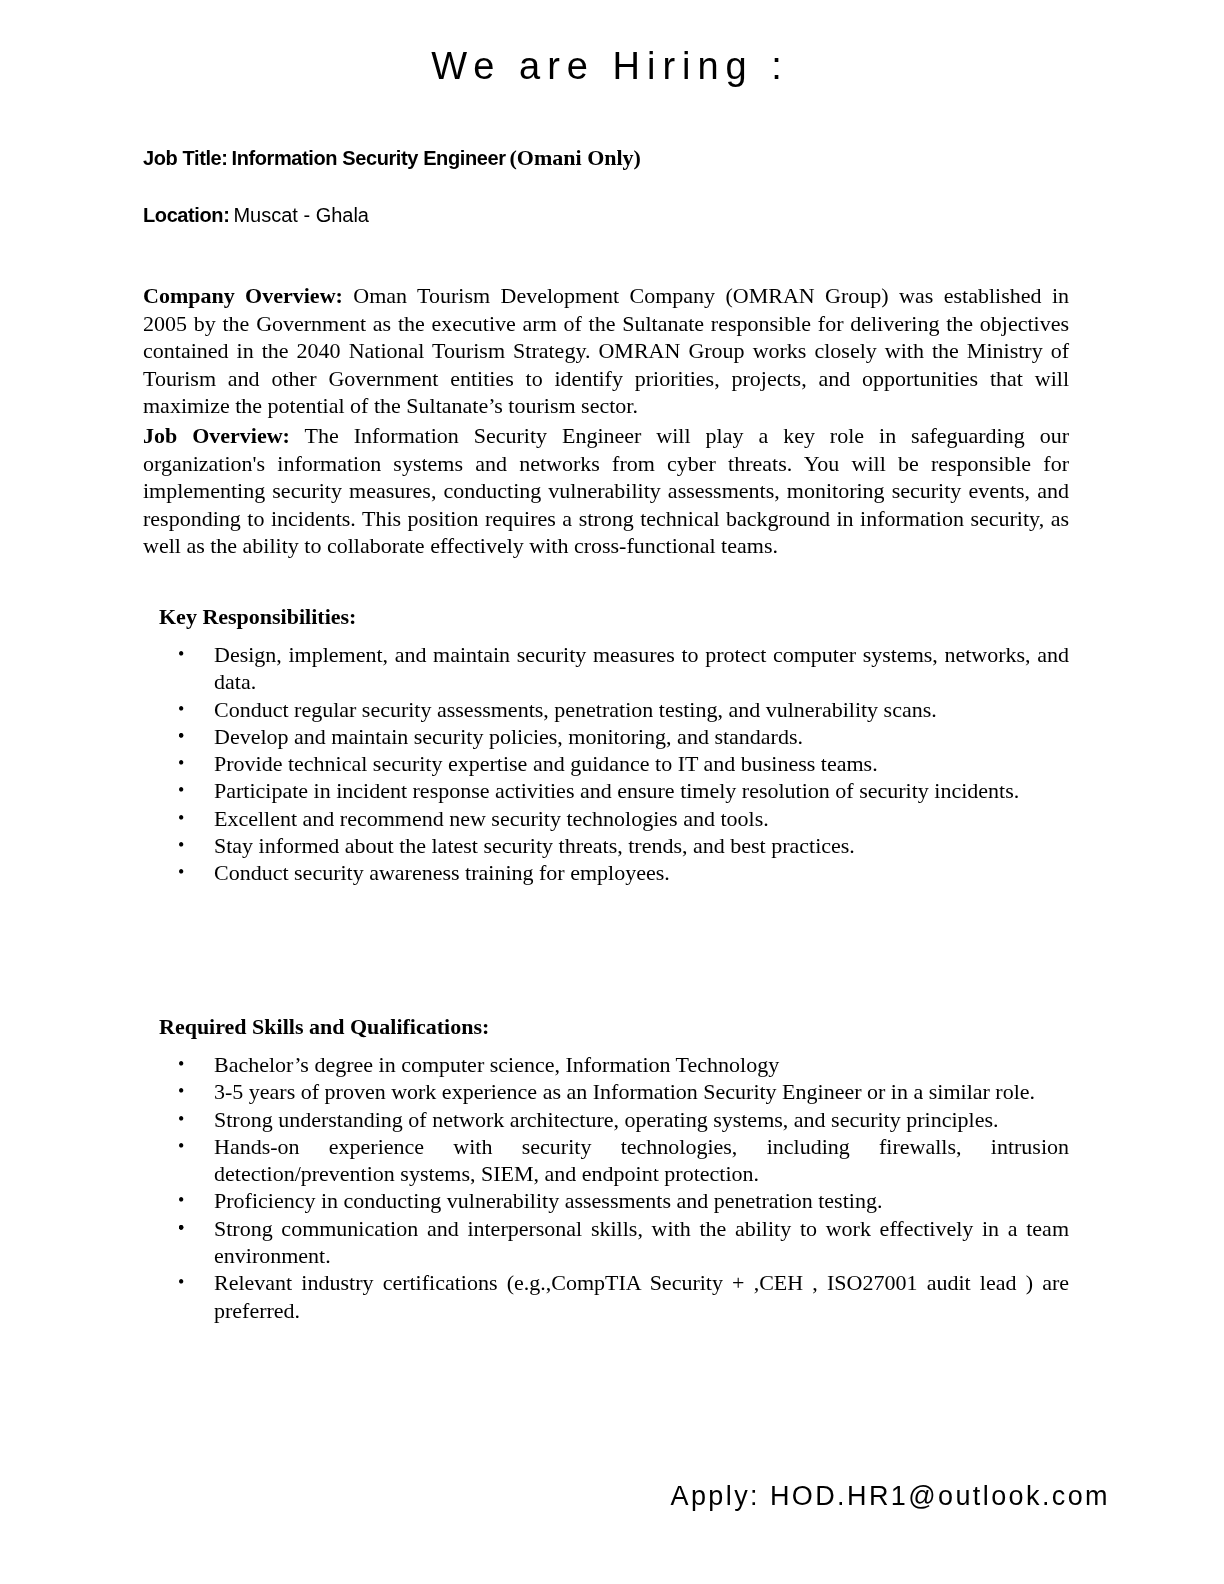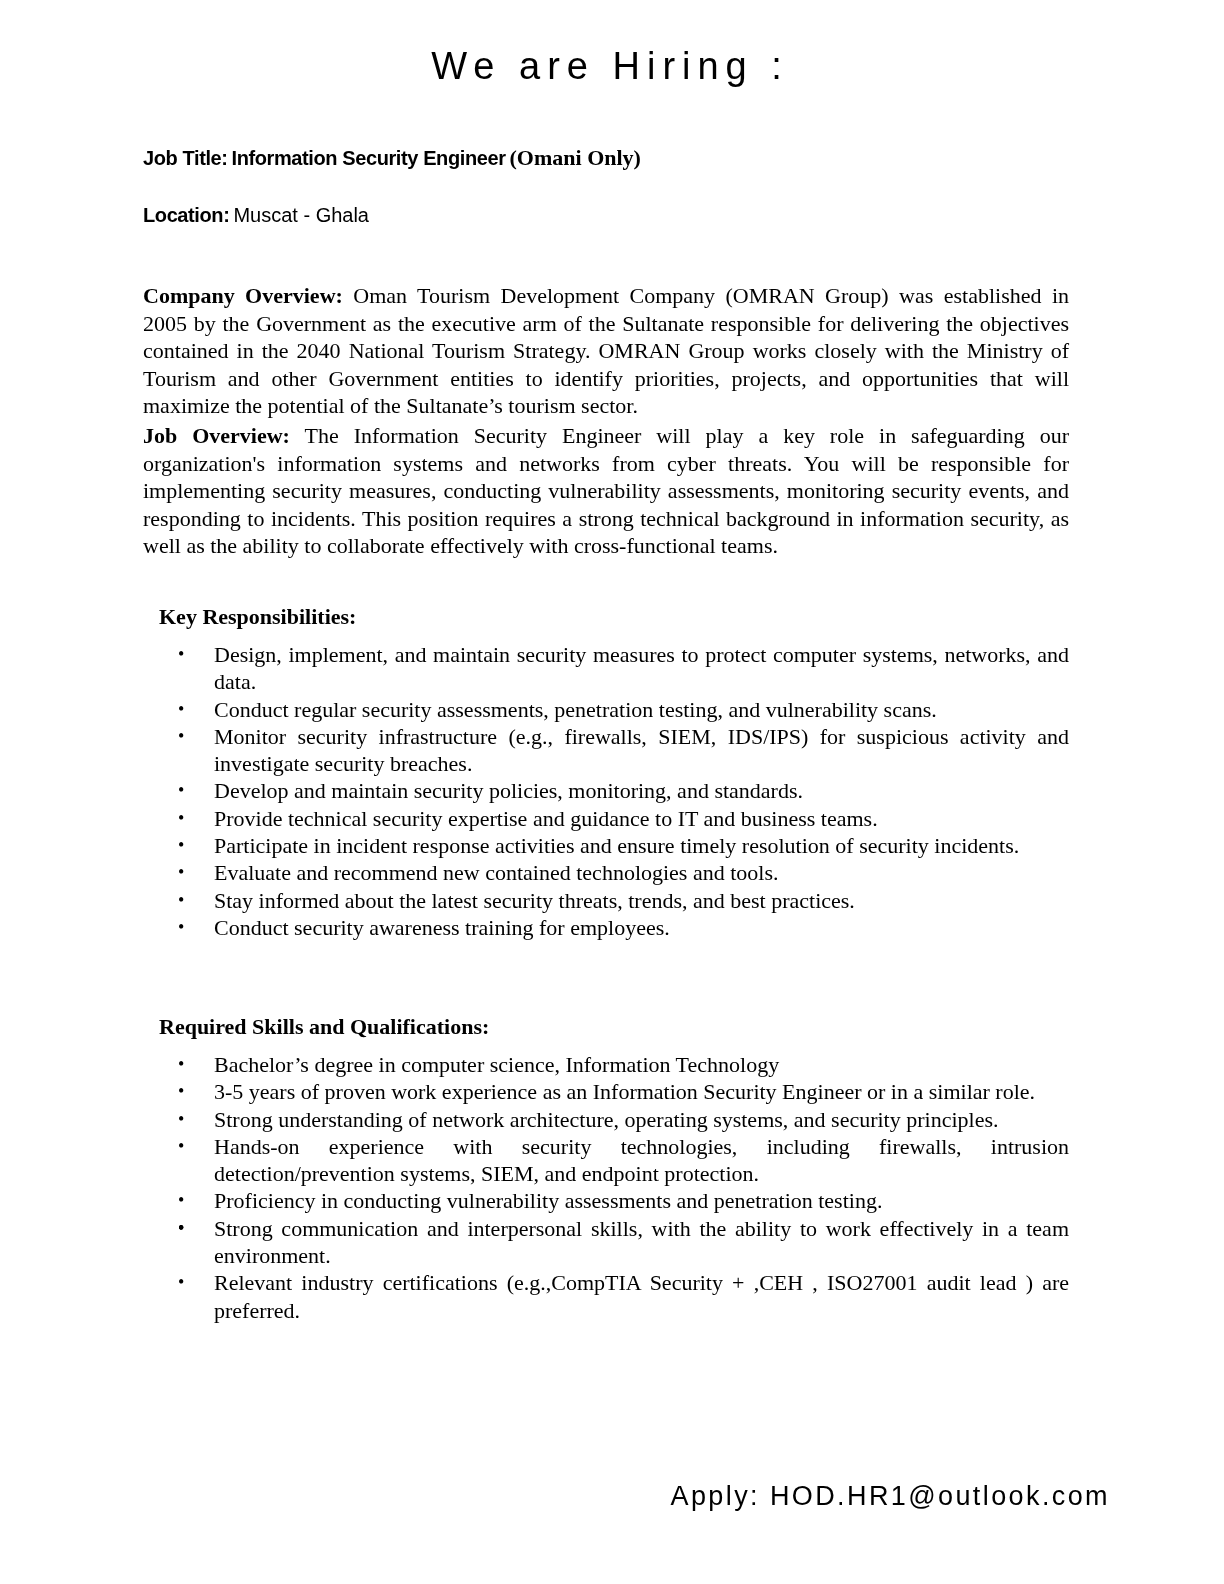--- a/index.html
+++ b/index.html
@@ -142,25 +142,25 @@
 
 <div class="content job-overview">
   <p class="para serif-text"><b>Job Overview:</b> <span>The Information Security Engineer will play a key role in safeguarding our organization's information systems and networks from cyber threats. You will be responsible for implementing security measures, conducting vulnerability assessments, monitoring security events, and responding to incidents. This position requires a strong technical background in information security, as well as the ability to collaborate effectively with cross-functional teams.</span></p>
 </div>
 
 <h2 class="section-heading resp-heading">Key Responsibilities:</h2>
 
 <ul class="bullet-list resp-list">
   <li><span class="bullet">•</span><span>Design, implement, and maintain security measures to protect computer systems, networks, and data.</span></li>
   <li><span class="bullet">•</span><span>Conduct regular security assessments, penetration testing, and vulnerability scans.</span></li>
-  <li><span class="bullet">•</span><span>Monitor security infrastructure (e.g., firewalls, SIEM, IDS/IPS) for suspicious activity and investigate security breaches.</span></li>
+  <li><span class="bullet">•</span></li>
   <li><span class="bullet">•</span><span>Develop and maintain security policies, monitoring, and standards.</span></li>
   <li><span class="bullet">•</span><span>Provide technical security expertise and guidance to IT and business teams.</span></li>
   <li><span class="bullet">•</span><span>Participate in incident response activities and ensure timely resolution of security incidents.</span></li>
-  <li><span class="bullet">•</span><span>Evaluate and recommend new contained technologies and tools.</span></li>
+  <li><span class="bullet">•</span><span>Excellent and recommend new security technologies and tools.</span></li>
   <li><span class="bullet">•</span><span>Stay informed about the latest security threats, trends, and best practices.</span></li>
   <li><span class="bullet">•</span><span>Conduct security awareness training for employees.</span></li>
 </ul>
 
 <h2 class="section-heading qual-heading">Required Skills and Qualifications:</h2>
 
 <ul class="bullet-list qual-list">
   <li><span class="bullet">•</span><span>Bachelor’s degree in computer science, Information Technology</span></li>
   <li><span class="bullet">•</span><span>3-5 years of proven work experience as an Information Security Engineer or in a similar role.</span></li>
   <li><span class="bullet">•</span><span>Strong understanding of network architecture, operating systems, and security principles.</span></li>

